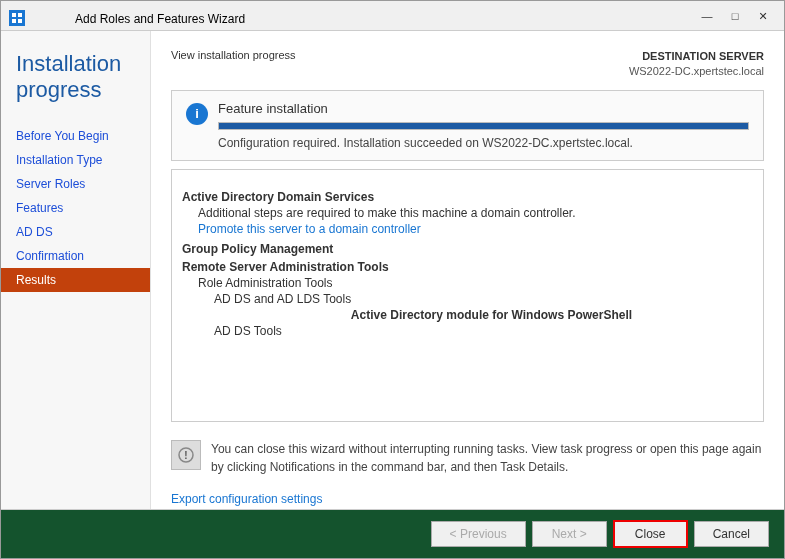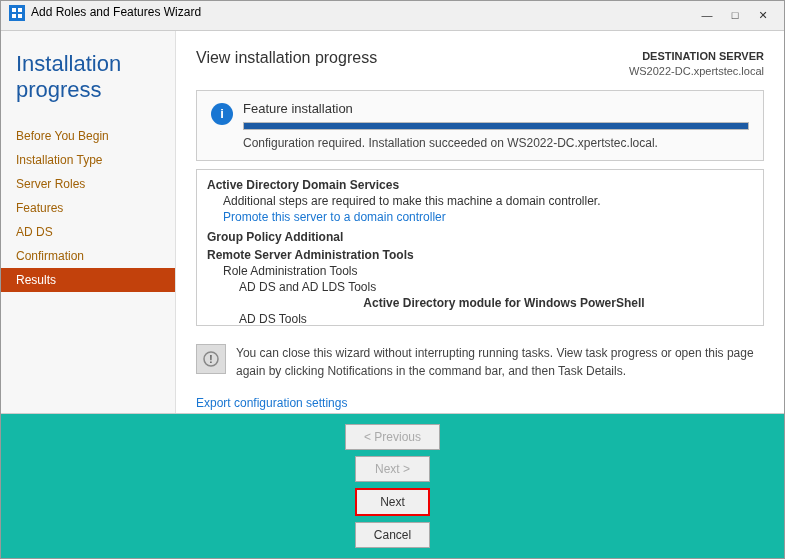--- a/index.html
+++ b/index.html
@@ -20,23 +20,24 @@
       background: #fff;
       border: 1px solid #999;
       display: flex;
       flex-direction: column;
       box-shadow: 2px 2px 8px rgba(0,0,0,0.3);
     }
     .titlebar {
       background: #f0f0f0;
       border-bottom: 1px solid #ccc;
       display: flex;
-      align-items: flex-start;
+      align-items: flex-end;
       padding: 4px 8px;
       height: 30px;
+      gap: 44px;
     }
     .titlebar-icon {
       width: 16px;
       height: 16px;
       margin-right: 6px;
       background: #1976d2;
       display: flex;
       align-items: center;
       justify-content: center;
       color: white;
@@ -65,36 +66,36 @@
       color: #333;
     }
 
     .content-area {
       display: flex;
       flex: 1;
       overflow: hidden;
     }
 
     .sidebar {
-      width: 175px;
+      width: 150px;
       background: #f7f7f7;
       border-right: 1px solid #e0e0e0;
       padding-top: 10px;
     }
     .sidebar-heading {
       font-size: 22px;
       color: #1c5aa3;
       padding: 10px 15px 20px 15px;
       font-weight: 300;
       line-height: 1.2;
     }
     .sidebar-item {
       padding: 5px 15px;
       font-size: 12px;
-      color: #a16207;
+      color: #1d4ed8;
       cursor: default;
     }
     .sidebar-item.active {
       background: #c2410c;
       color: white;
     }
 
     .main {
       flex: 1;
       display: flex;
@@ -110,21 +111,21 @@
       margin-bottom: 10px;
       line-height: 1.4;
     }
     .dest-server .label {
       font-weight: bold;
       color: #333;
       display: block;
     }
 
     .section-title {
-      font-size: 16px;
+      font-size: 11px;
       color: #333;
       margin-bottom: 1px;
     }
 
     .progress-box {
       border: 1px solid #ccc;
       background: #fafafa;
       padding: 10px 14px;
       margin-bottom: 8px;
       display: flex;
@@ -166,21 +167,21 @@
     .progress-status {
       font-size: 12px;
       color: #444;
     }
 
     .results-box {
       border: 1px solid #ccc;
       background: #fff;
       flex: 1;
       overflow-y: auto;
-      padding: 8px 10px;
+      padding: 20px 10px;
       margin-bottom: 12px;
       position: relative;
     }
     .results-item {
       font-size: 12px;
       color: #333;
       margin-bottom: 2px;
     }
     .results-item.bold { font-weight: bold; }
     .results-item.indent1 { padding-left: 16px; }
@@ -226,22 +227,21 @@
       display: inline-block;
     }
 
     .footer {
       border-top: 1px solid #ccc;
       padding: 10px 15px;
       display: flex;
       justify-content: flex-end;
       align-items: center;
       gap: 6px;
-      background: #14b8a6;
-      flex-direction: column;
+      background: #14532d;
     }
     .footer-btn {
       padding: 5px 18px;
       font-size: 12px;
       border: 1px solid #aaa;
       background: #f0f0f0;
       cursor: pointer;
       min-width: 75px;
       color: #333;
     }
@@ -305,21 +305,21 @@
             <div class="progress-bar-inner" style="width:100%"></div>
           </div>
           <div class="progress-status">Configuration required. Installation succeeded on WS2022-DC.xpertstec.local.</div>
         </div>
       </div>
 
       <div class="results-box">
         <div class="results-item bold">Active Directory Domain Services</div>
         <div class="results-item indent1">Additional steps are required to make this machine a domain controller.</div>
         <div class="results-item indent1"><a>Promote this server to a domain controller</a></div>
-        <div class="results-item bold" style="margin-top:6px;">Group Policy Additional</div>
+        <div class="results-item bold" style="margin-top:6px;">Group Policy Management</div>
         <div class="results-item bold" style="margin-top:4px;">Remote Server Administration Tools</div>
         <div class="results-item indent1">Role Administration Tools</div>
         <div class="results-item indent2">AD DS and AD LDS Tools</div>
         <div class="results-item bold indent3">Active Directory module for Windows PowerShell</div>
         <div class="results-item indent2">AD DS Tools</div>
       </div>
 
       <div class="notice-box">
         <div class="notice-icon">
           <svg width="16" height="16" viewBox="0 0 16 16">
@@ -330,16 +330,16 @@
         <div class="notice-text">You can close this wizard without interrupting running tasks. View task progress or open this page again by clicking Notifications in the command bar, and then Task Details.</div>
       </div>
 
       <a class="export-link">Export configuration settings</a>
     </div>
   </div>
 
   <div class="footer">
     <button class="footer-btn" disabled="">&lt; Previous</button>
     <button class="footer-btn" disabled="">Next &gt;</button>
-    <button class="footer-btn highlighted">Next</button>
+    <button class="footer-btn highlighted">Close</button>
     <button class="footer-btn">Cancel</button>
   </div>
 </div>
 
 </body></html>

